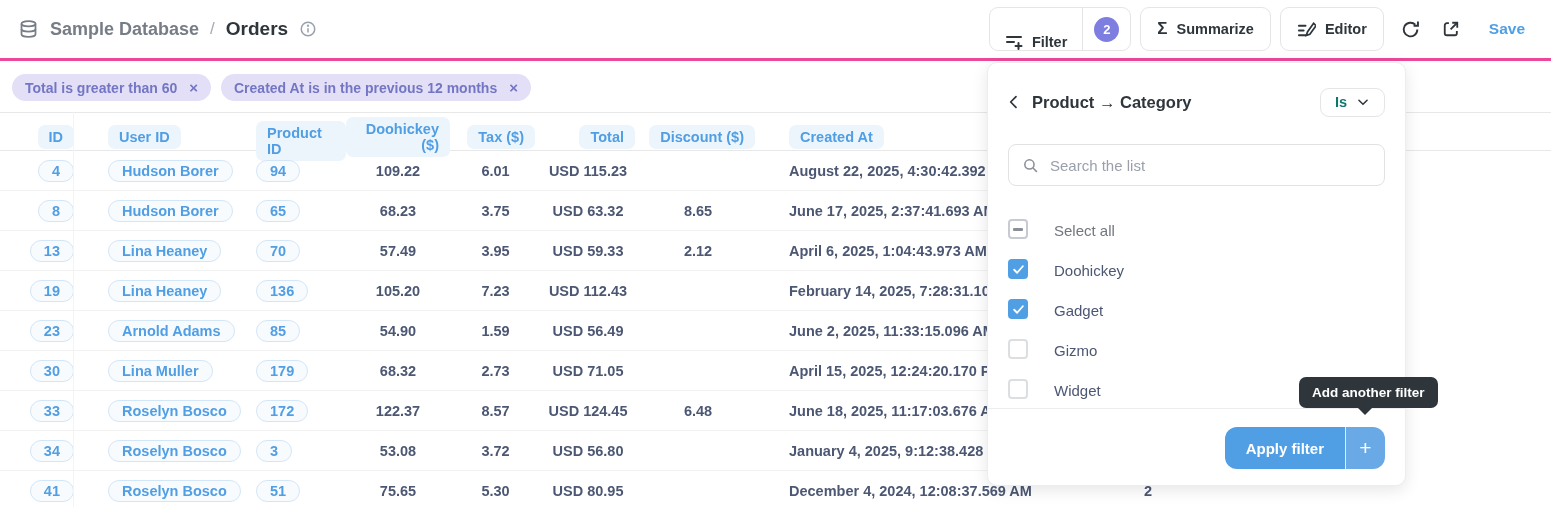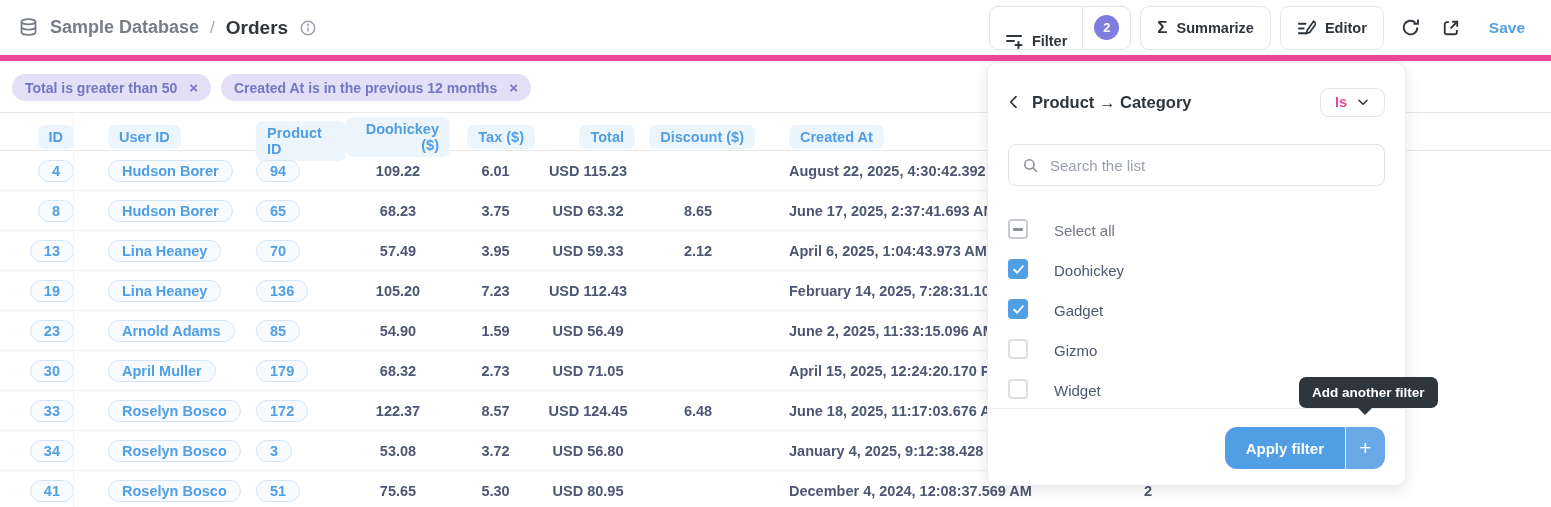--- a/index.html
+++ b/index.html
@@ -2,21 +2,21 @@
 <html><head>
 <meta charset="utf-8">
 <style>
   * { margin:0; padding:0; box-sizing:border-box; }
   html,body { width:1551px; height:507px; overflow:hidden; background:#fff;
     font-family:"Liberation Sans", sans-serif; }
   body { position:relative; color:#4C5773; }
 
   
   .topbar { position:absolute; top:0; left:0; width:1551px; height:61px;
-    background:#fff; border-bottom:6px solid #ec4899; display:flex; align-items:center; }
+    background:#fff; border-bottom:3px solid #ec4899; display:flex; align-items:center; }
   .breadcrumb { display:flex; align-items:center; gap:11px; padding-left:18px; }
   .crumb-db { color:#777d87; font-weight:700; font-size:18px; }
   .crumb-sep { color:#a7abb4; font-size:17px; }
   .crumb-table { color:#2E353B; font-weight:700; font-size:19px; }
   .actions { margin-left:auto; display:flex; align-items:center; padding-right:16px; }
   .btn { display:flex; align-items:center; height:44px; background:#fff;
     border:1px solid #e5e5e5; border-radius:9px; font-weight:700; color:#2E353B;
     font-size:14.5px; cursor:pointer; }
   .btn + .btn { margin-left:9px; }
   .btn-plain { padding:0 16px; gap:9px; }
@@ -63,21 +63,21 @@
 
   
   .popover { position:absolute; left:987px; top:62px; width:419px; height:424px; background:#fff;
     border:1px solid #ededed; border-radius:10px; box-shadow:0 4px 16px rgba(0,0,0,.1); z-index:10; }
   .pop-header { display:flex; align-items:center; padding:18px 20px 0 18px; }
   .back-btn { background:none; border:none; cursor:pointer; display:flex; align-items:center;
     margin-right:10px; height:42px; }
   .pop-title { font-size:16.5px; font-weight:700; color:#2E353B; }
   .op-btn { margin-left:auto; border:1px solid #e5e5e5; border-radius:9px; height:29px;
     padding:0 14px; display:flex; align-items:center; gap:9px; font-size:14.5px; font-weight:700;
-    color:#ec4899; background:#fff; cursor:pointer; }
+    color:#0f766e; background:#fff; cursor:pointer; }
   .search-row { margin:21px 20px 0; height:42px; border:1px solid #e2e2e2; border-radius:8px;
     display:flex; align-items:center; padding:0 13px; gap:11px; }
   .search-input { border:none; outline:none; flex:1; font-size:15px; color:#4C5773;
     font-family:"Liberation Sans", sans-serif; background:transparent; }
   .search-input::placeholder { color:#9aa0ab; }
   .options { margin:13px 20px 0; }
   .option { display:flex; align-items:flex-end; gap:26px; height:40px; font-size:15px;
     color:#4C5773; cursor:pointer; }
   .option-muted { color:#71767f; }
   .checkbox { width:20px; height:20px; border-radius:4px; flex:0 0 auto;
@@ -177,21 +177,21 @@
         <path d="M19.5 4.5L11.5 12.5"></path>
       </svg>
     </button>
 
     <button class="save-link">Save</button>
   </div>
 </div>
 
 <div class="chips">
   <div class="chip">
-    <span>Total is greater than 50</span>
+    <span>Total is greater than 60</span>
     <span class="chip-x">×</span>
   </div>
   <div class="chip">
     <span>Created At is in the previous 12 months</span>
     <span class="chip-x">×</span>
   </div>
 </div>
 
 <div class="table">
   <div class="col-guide"></div>
@@ -266,21 +266,21 @@
       <div class="td td-num">54.90</div>
       <div class="td td-num">1.59</div>
       <div class="td td-num">USD 56.49</div>
       <div class="td td-num"></div>
       <div class="td td-date">June 2, 2025, 11:33:15.096 AM</div>
       <div class="td td-qty"></div>
     </div>
 
     <div class="tr">
       <div class="td td-id"><span class="vpill">30</span></div>
-      <div class="td td-user"><span class="vpill">April Muller</span></div>
+      <div class="td td-user"><span class="vpill">Lina Muller</span></div>
       <div class="td td-pid"><span class="vpill">179</span></div>
       <div class="td td-num">68.32</div>
       <div class="td td-num">2.73</div>
       <div class="td td-num">USD 71.05</div>
       <div class="td td-num"></div>
       <div class="td td-date">April 15, 2025, 12:24:20.170 PM</div>
       <div class="td td-qty"></div>
     </div>
 
     <div class="tr">

